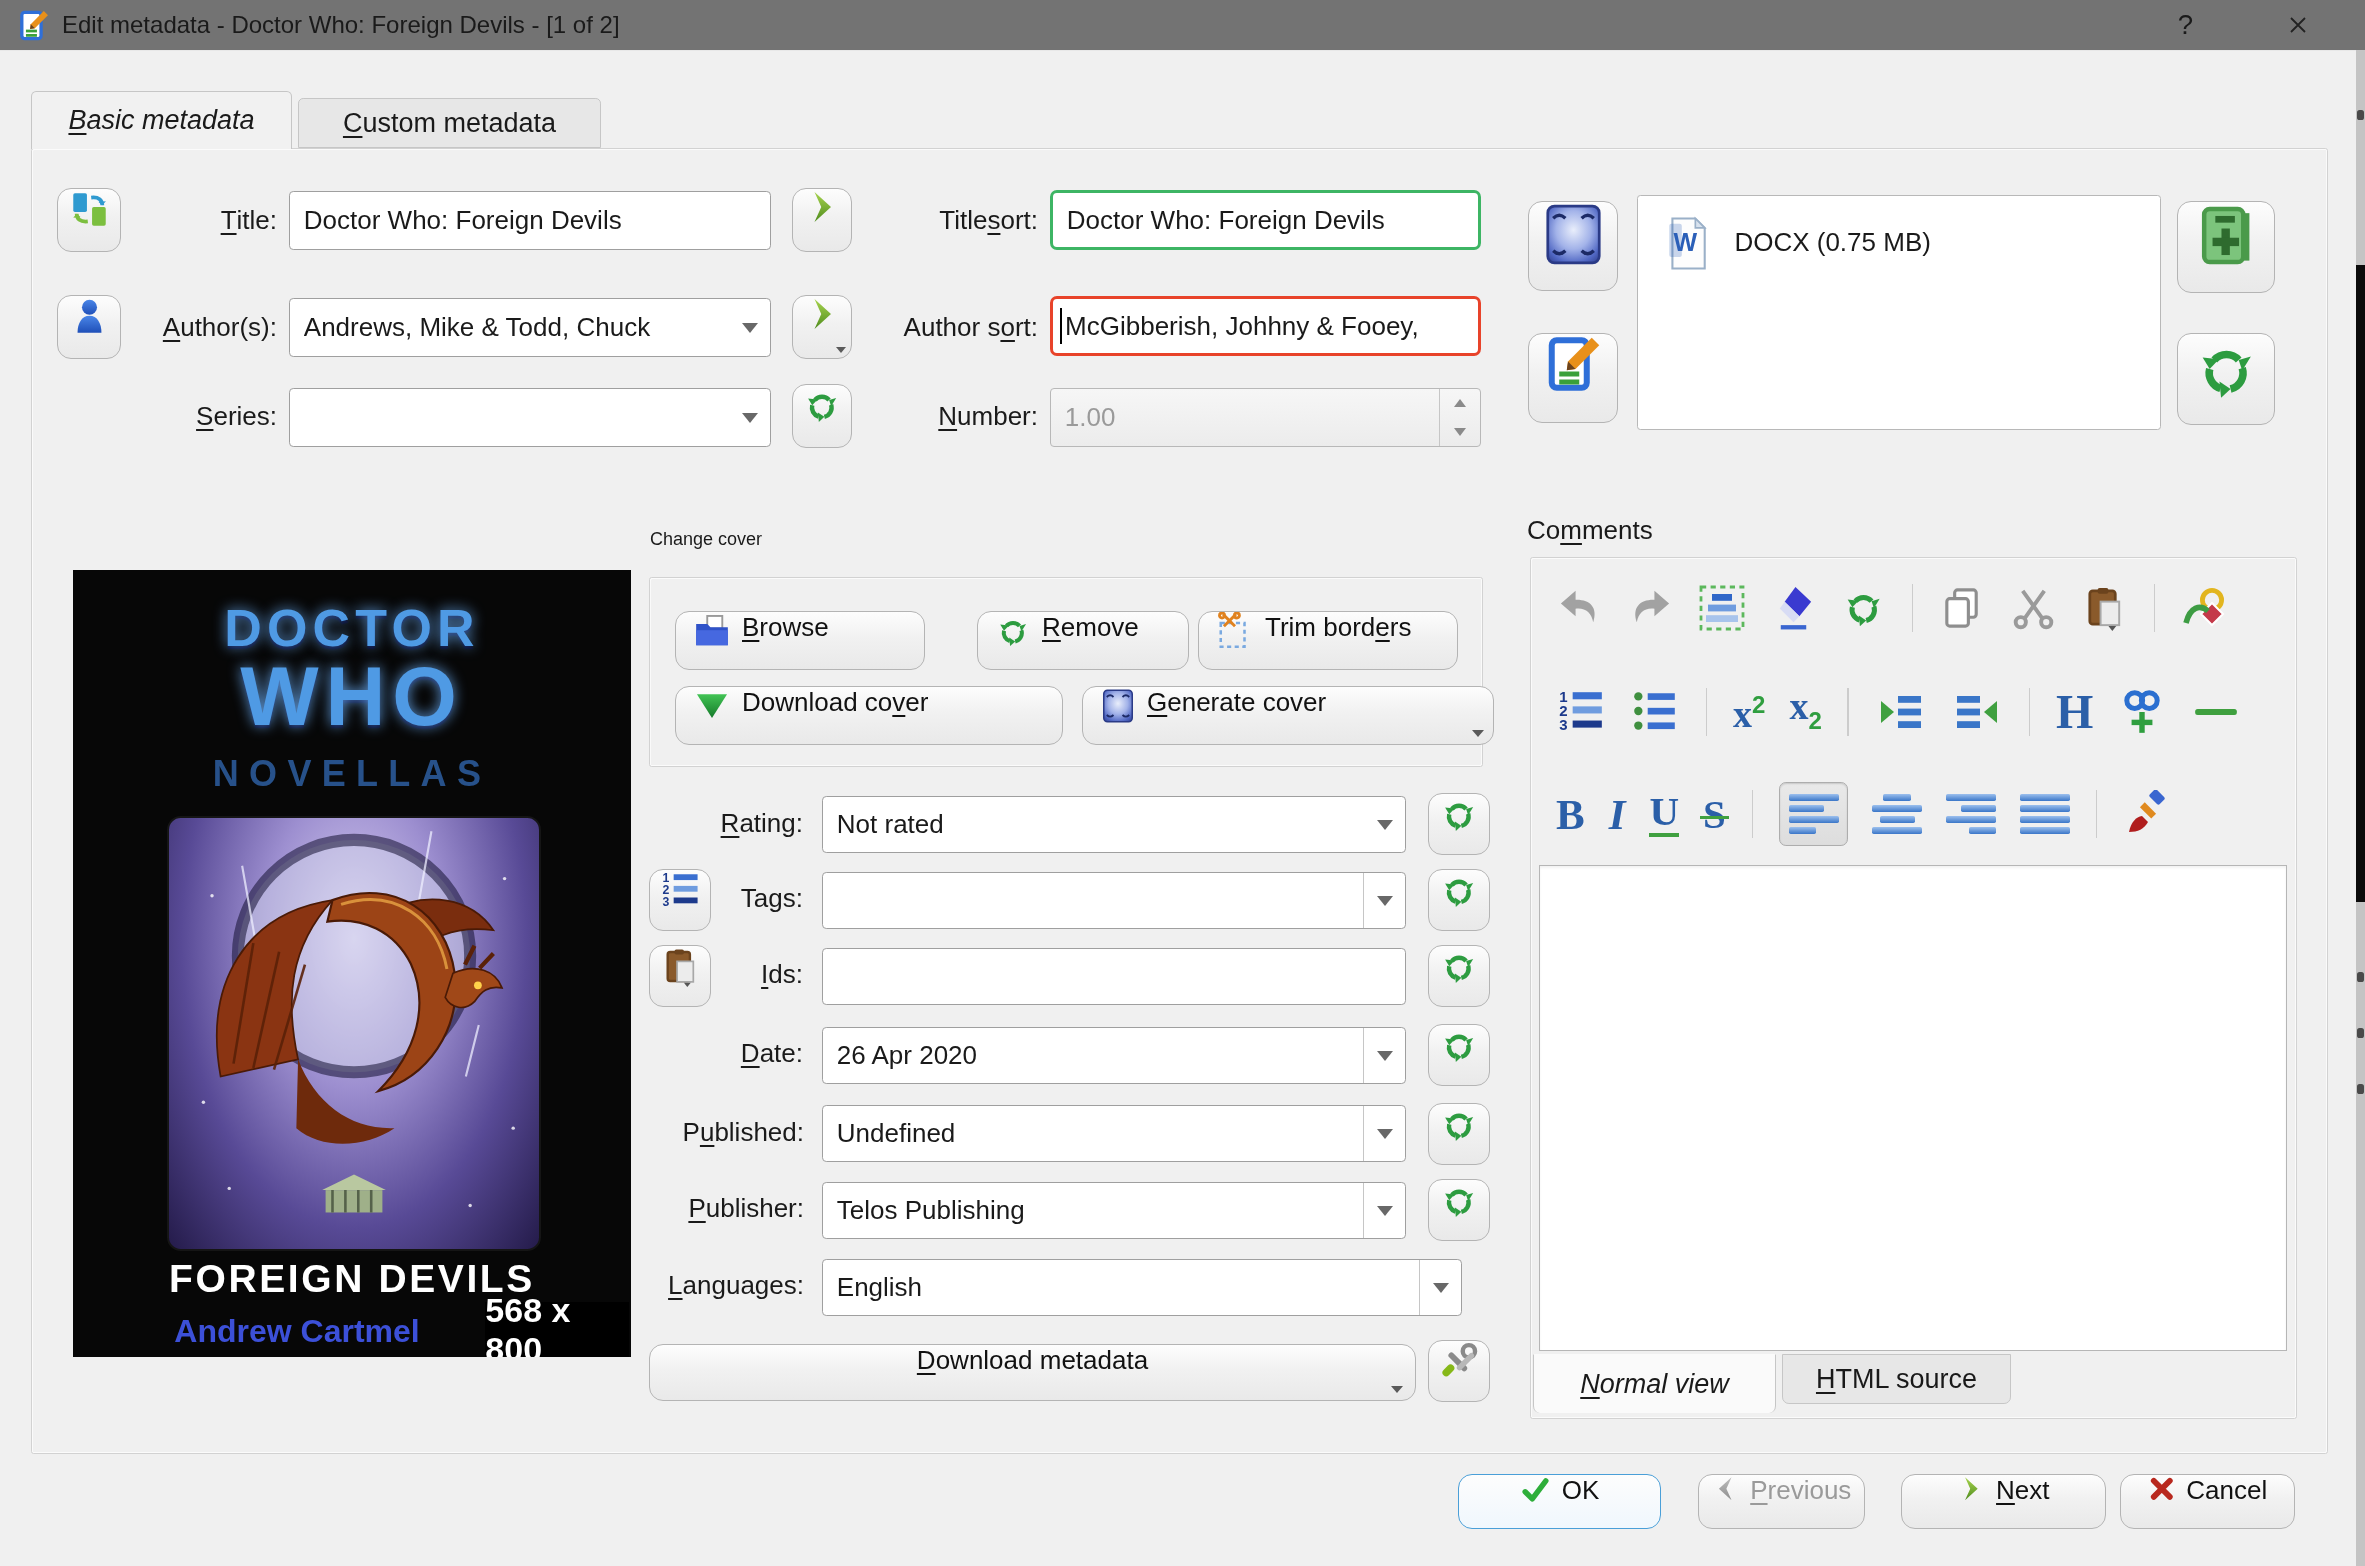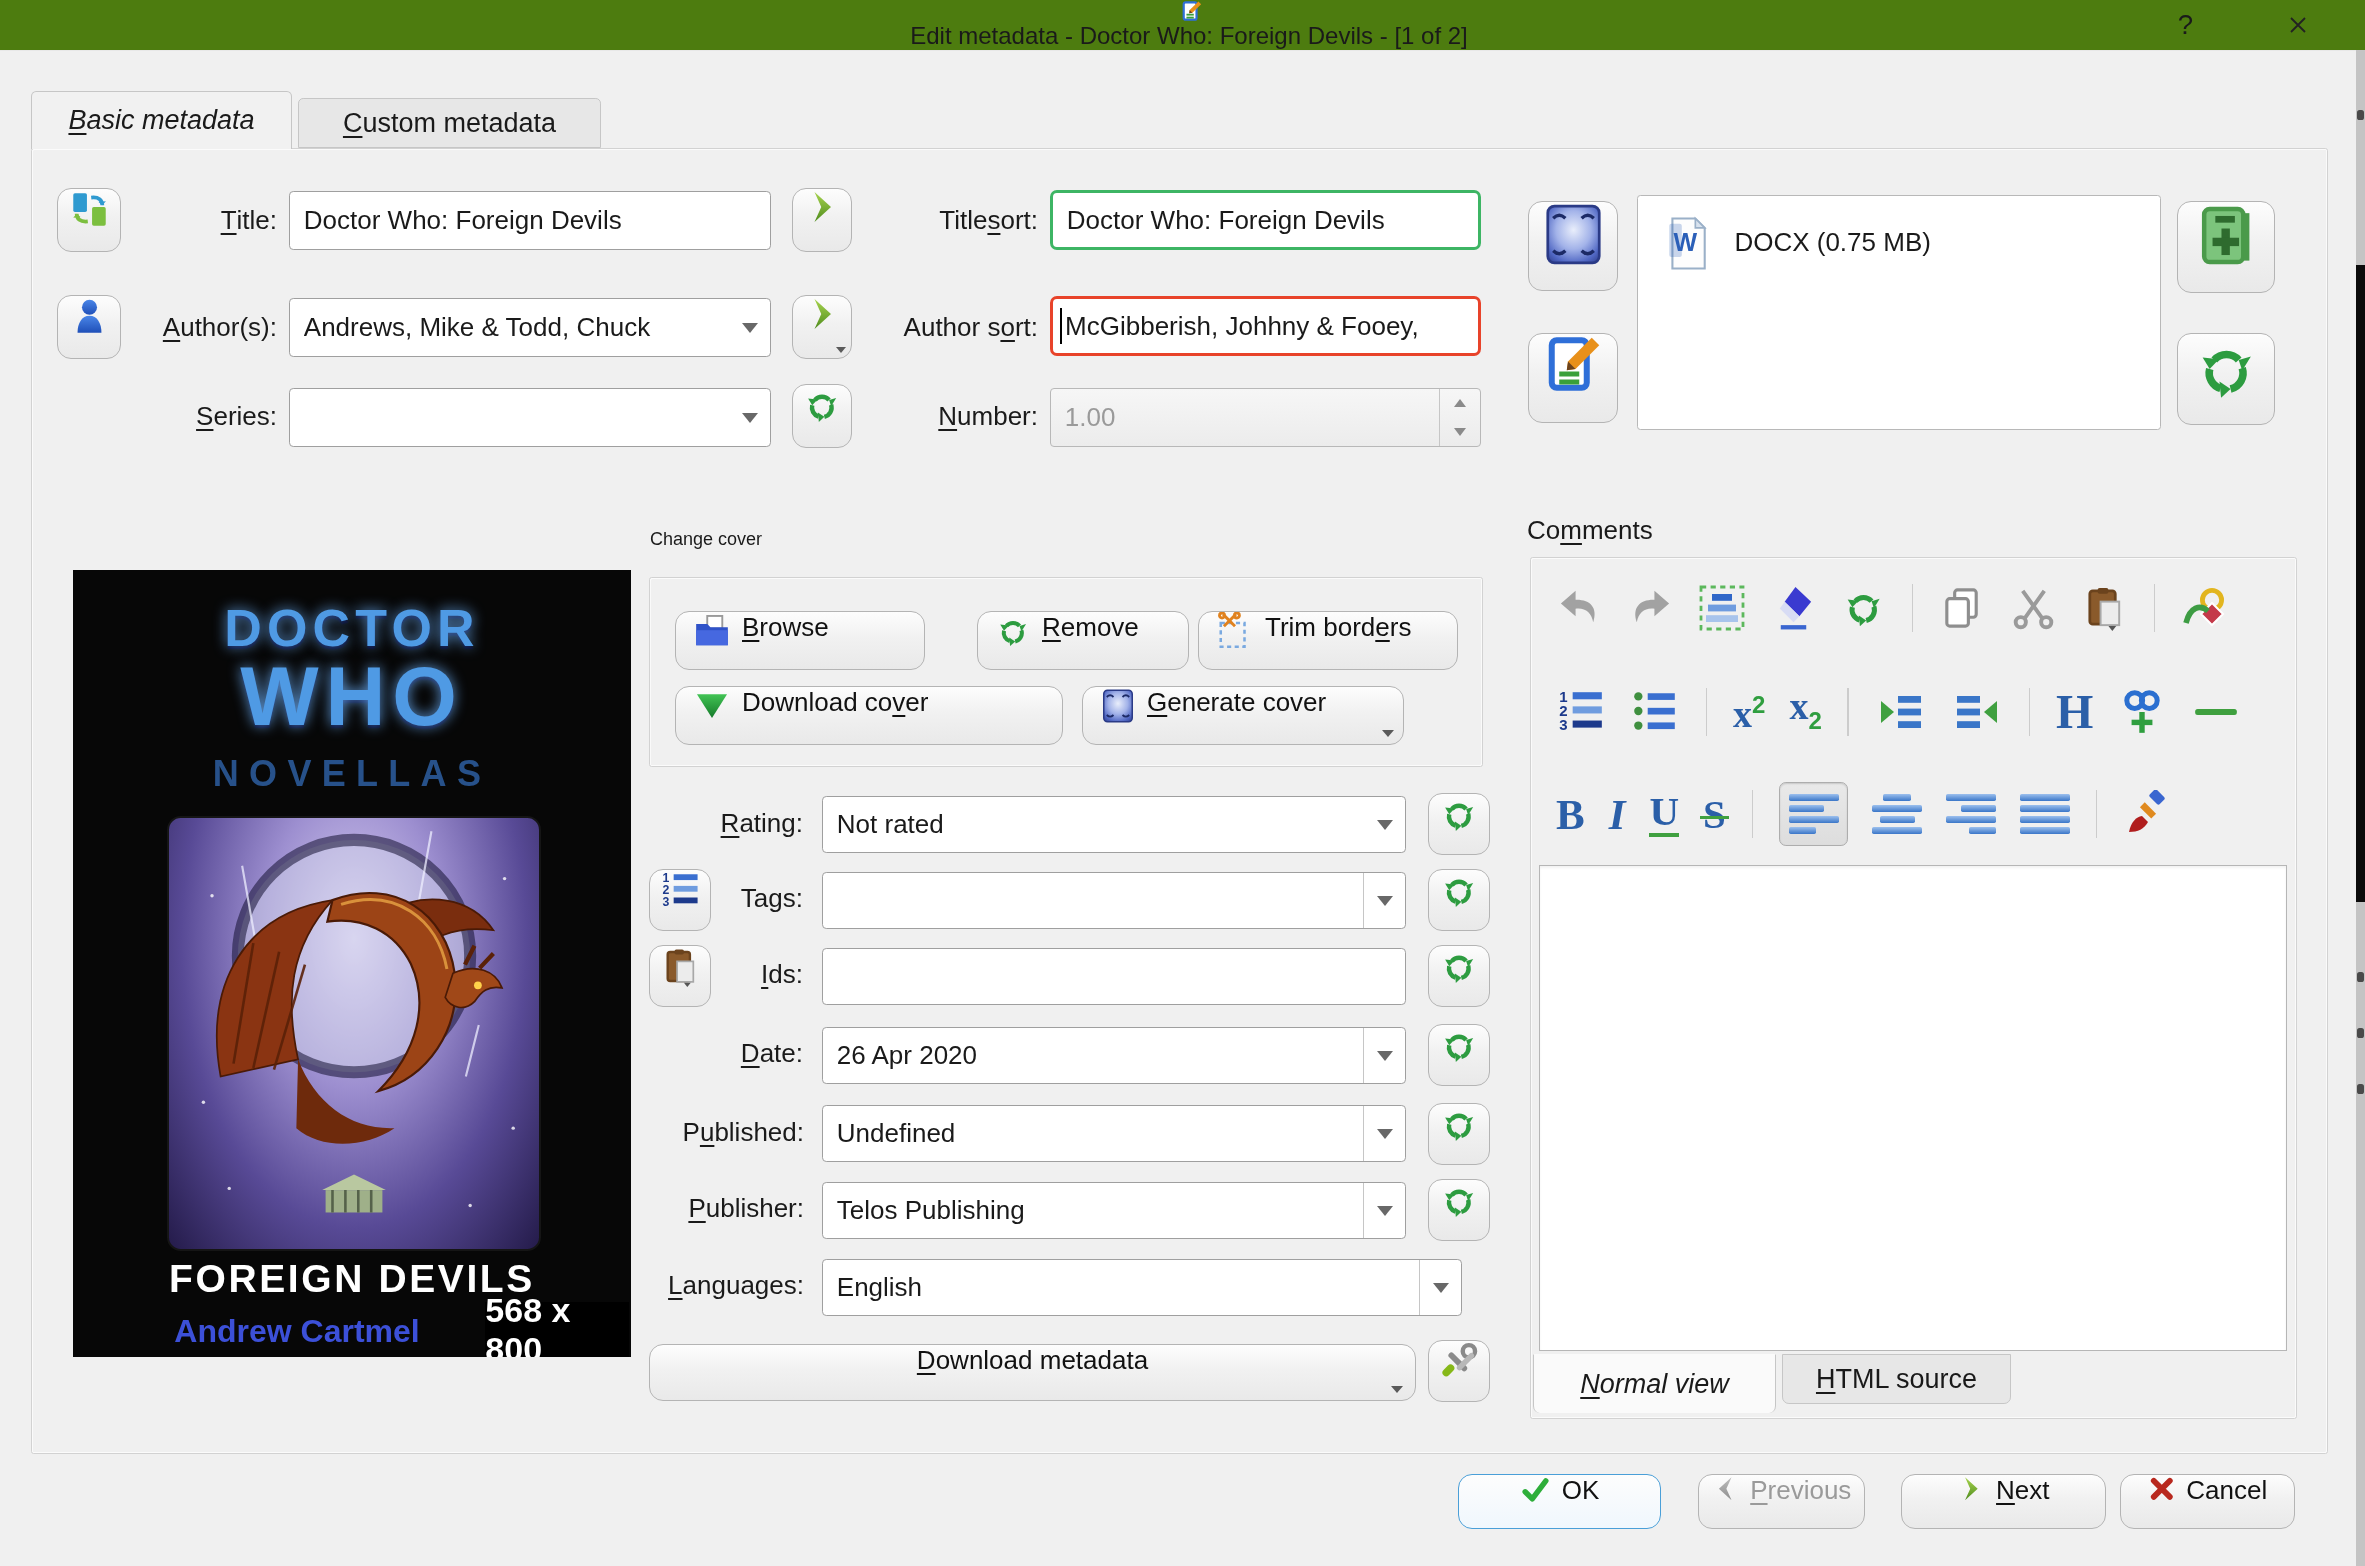--- a/index.html
+++ b/index.html
@@ -1,21 +1,21 @@
 <!DOCTYPE html>
 <html style="font-size:13.8px"><head>
 <meta charset="utf-8">
 <style>
   html,body{margin:0;padding:0;background:#dcdcdc;}
   #app{position:relative;width:2366px;height:1566px;background:#f0f0f0;
        font-family:"Liberation Sans","DejaVu Sans",sans-serif;color:#1a1a1a;
        outline:0.9px solid #9a9a9a;outline-offset:-0.9px;overflow:hidden;}
   
-  .titlebar{position:absolute;left:0;top:0;width:100%;height:50px;background:#4d7c0f;
-            display:flex;align-items:center;border-bottom:0.9px solid #e8e8e8;flex-direction:column;}
+  .titlebar{position:absolute;left:0;top:0;width:100%;height:50px;background:#737373;
+            display:flex;align-items:center;border-bottom:0.9px solid #e8e8e8;}
   .titlebar .ttext{font-size:24px;margin-left:12px;}
   .tb-btn{position:absolute;top:0;height:50px;width:69px;display:flex;align-items:center;justify-content:center;font-size:27.6px;}
   
   .abs{position:absolute;}
   .lbl{position:absolute;display:flex;align-items:center;justify-content:flex-end;font-size:26px;height:64px;}
   .mn{text-decoration:underline;text-underline-offset:4.3px;}
   .input,.combo{position:absolute;background:#fff;border:0.9px solid #9f9f9f;border-radius:4.3px;
         display:flex;align-items:center;padding:0 13.8px;font-size:26px;height:57px;box-sizing:border-box;}
   .combo{padding-right:0;}
   .combo .val{flex:1;white-space:nowrap;overflow:hidden;}
@@ -500,21 +500,21 @@
         <use href="#i-trim"></use>
       </svg>
     <span><span>Trim bord</span><span class="mn">e</span><span>rs</span></span>
   </div>
   <div class="btn left" style="left:675px;top:686px;width:388px;height:59px">
     <svg class="ic" width="38" height="38" viewBox="0 0 44 44">
         <use href="#i-tri-down"></use>
       </svg>
     <span><span>Download co</span><span class="mn">v</span><span>er</span></span>
   </div>
-  <div class="btn left" style="left:1082px;top:686px;width:322px;height:59px">
+  <div class="btn left" style="left:1082px;top:686px;width:412px;height:59px">
     <svg class="ic" width="36" height="38" viewBox="0 0 42 44">
         <use href="#i-cover"></use>
       </svg>
     <span><span></span><span class="mn">G</span><span>enerate cover</span></span>
     <i class="mini-tri" style="right:8.6px;bottom:6.9px;border-left-width:6px;border-right-width:6px;border-top-width:7.8px"></i>
   </div>
 
   <div class="lbl" style="left:631px;top:793px;width:172px;height:60px">
     <span></span>
       <span class="mn">R</span>

